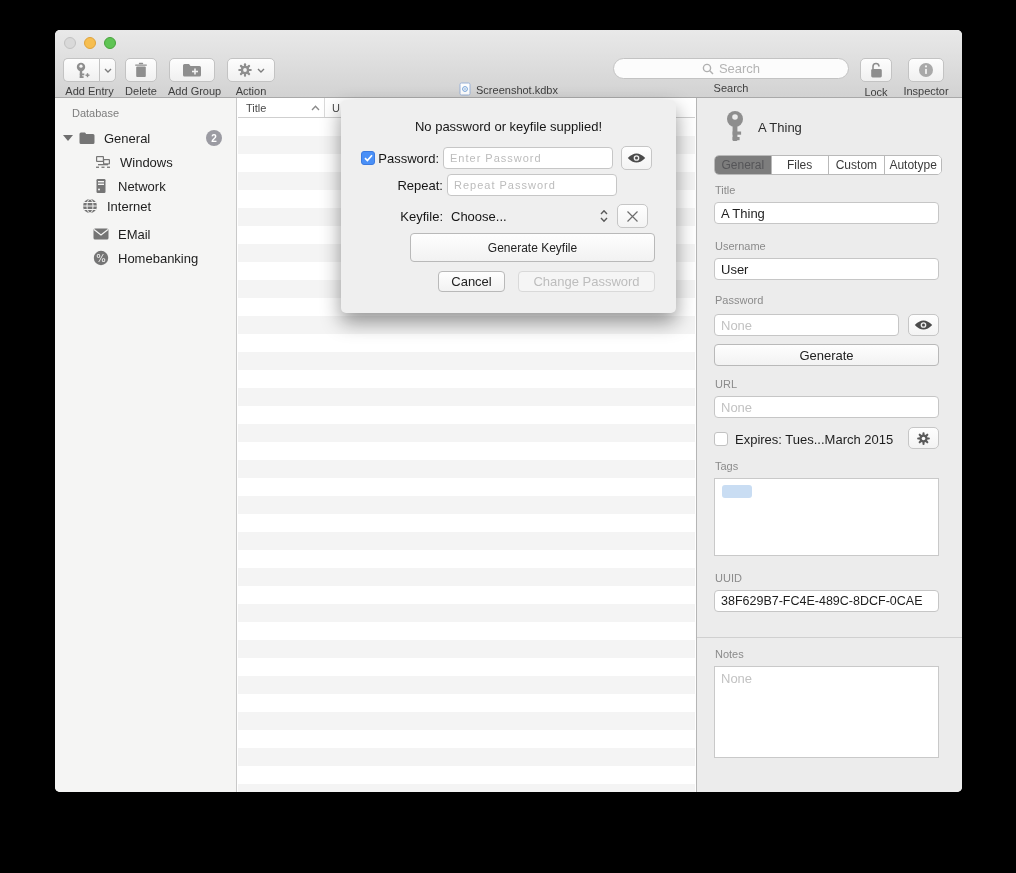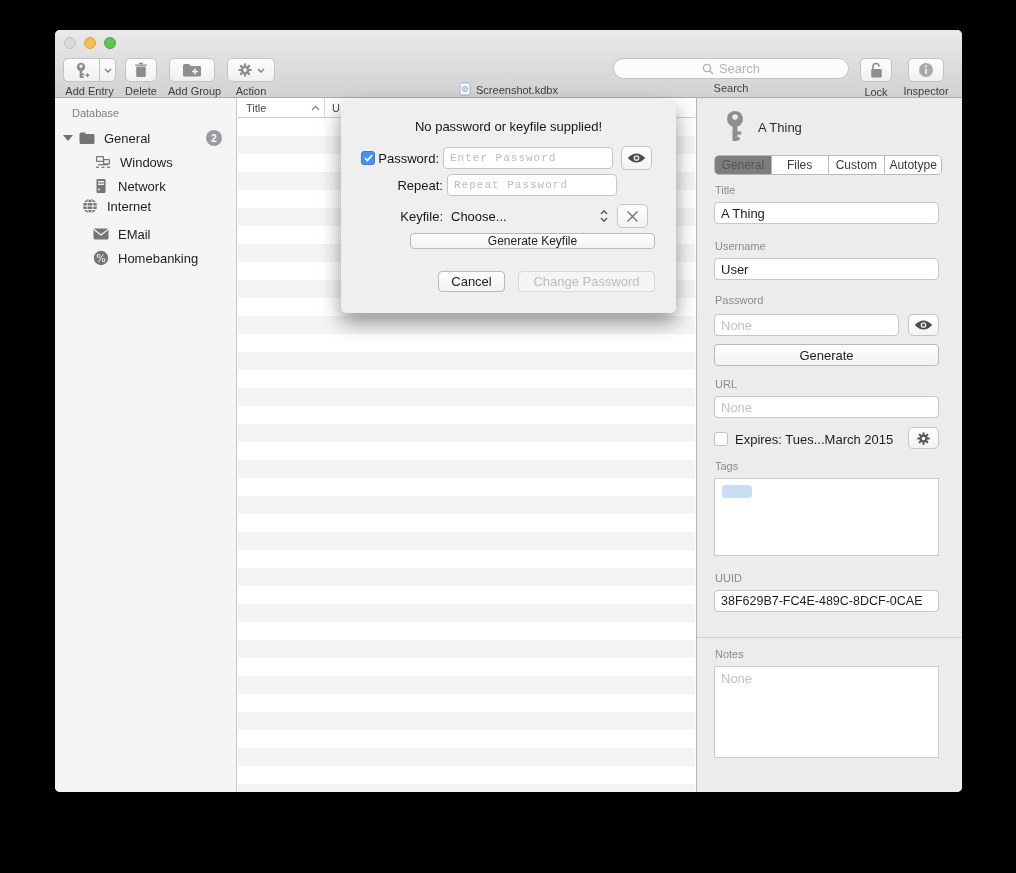--- a/index.html
+++ b/index.html
@@ -67,21 +67,21 @@
             background:#efefef; border-radius:5px; box-shadow:0 9px 20px rgba(0,0,0,.42); z-index:20; }
   .dlg-msg { position:absolute; top:19px; left:0; width:100%; text-align:center;
              font-size:13px; font-weight:500; color:#161616; }
   .dlg-row { position:absolute; display:flex; align-items:center; }
   .cbox { width:14px; height:14px; border-radius:3px; background:#4a90f7; border:1px solid #3c7be0;
           display:flex; align-items:center; justify-content:center; }
   .cbox svg { width:9px; height:8px; }
   .cbox-empty { width:14px; height:14px; border-radius:3px; background:#fff; border:1px solid #c2c2c2; }
   .dlg-lab { font-size:13px; color:#161616; text-align:right; }
   .dlg-input { height:22px; background:#fff; border:1px solid #c6c6c6; border-radius:4px;
-               font-family:Liberation Mono, monospace; font-size:11px; letter-spacing:1px;
+               font-family:Liberation Sans, sans-serif; font-size:11px; letter-spacing:1px;
                color:#222; padding:0 6px; outline:none; }
   .dlg-input::placeholder { color:#bcbcbc; }
   .sq-btn { background:linear-gradient(#fefefe,#f3f3f3); border:1px solid #c6c6c6; border-radius:5px;
             display:flex; align-items:center; justify-content:center; }
   .push-btn { height:21px; background:linear-gradient(#fefefe,#f2f2f2); border:1px solid #b9b9b9;
               border-radius:4px; font-size:13px; color:#222;
               display:flex; align-items:center; justify-content:center; }
   .push-btn.disabled { color:#bdbdbd; background:#f5f5f5; border-color:#d9d9d9; }
 
   
@@ -339,21 +339,21 @@
           <path d="M2 6 L5 2.8 L8 6" fill="none" stroke="#5a5a5a" stroke-width="1.4"></path>
           <path d="M2 10 L5 13.2 L8 10" fill="none" stroke="#5a5a5a" stroke-width="1.4"></path>
         </svg>
       <div class="sq-btn" style="width:31px; height:24px; margin-left:8px;">
         <svg width="13" height="13" viewBox="0 0 13 13">
             <path d="M1.5 1.5 L11.5 11.5 M11.5 1.5 L1.5 11.5" stroke="#6d6d6d" stroke-width="1.2"></path>
           </svg>
       </div>
     </div>
 
-    <div class="push-btn" style="position:absolute; left:69px; top:133px; width:245px; height:16px; font-size:12px;">Generate Keyfile</div>
+    <div class="push-btn" style="position:absolute; left:69px; top:133px; width:245px; height:29px; font-size:12px;">Generate Keyfile</div>
 
     <div class="push-btn" style="position:absolute; left:97px; top:171px; width:67px;">Cancel</div>
     <div class="push-btn disabled" style="position:absolute; left:177px; top:171px; width:137px;">Change Password</div>
   </div>
 
   <div class="inspector">
     <svg style="position:absolute; left:26px; top:12px;" width="24" height="34" viewBox="0 0 24 34">
         <g fill="#8e8e8e">
           <circle cx="12" cy="9" r="8"></circle>
           <circle cx="12" cy="7" r="2.8" fill="#ececec"></circle>

